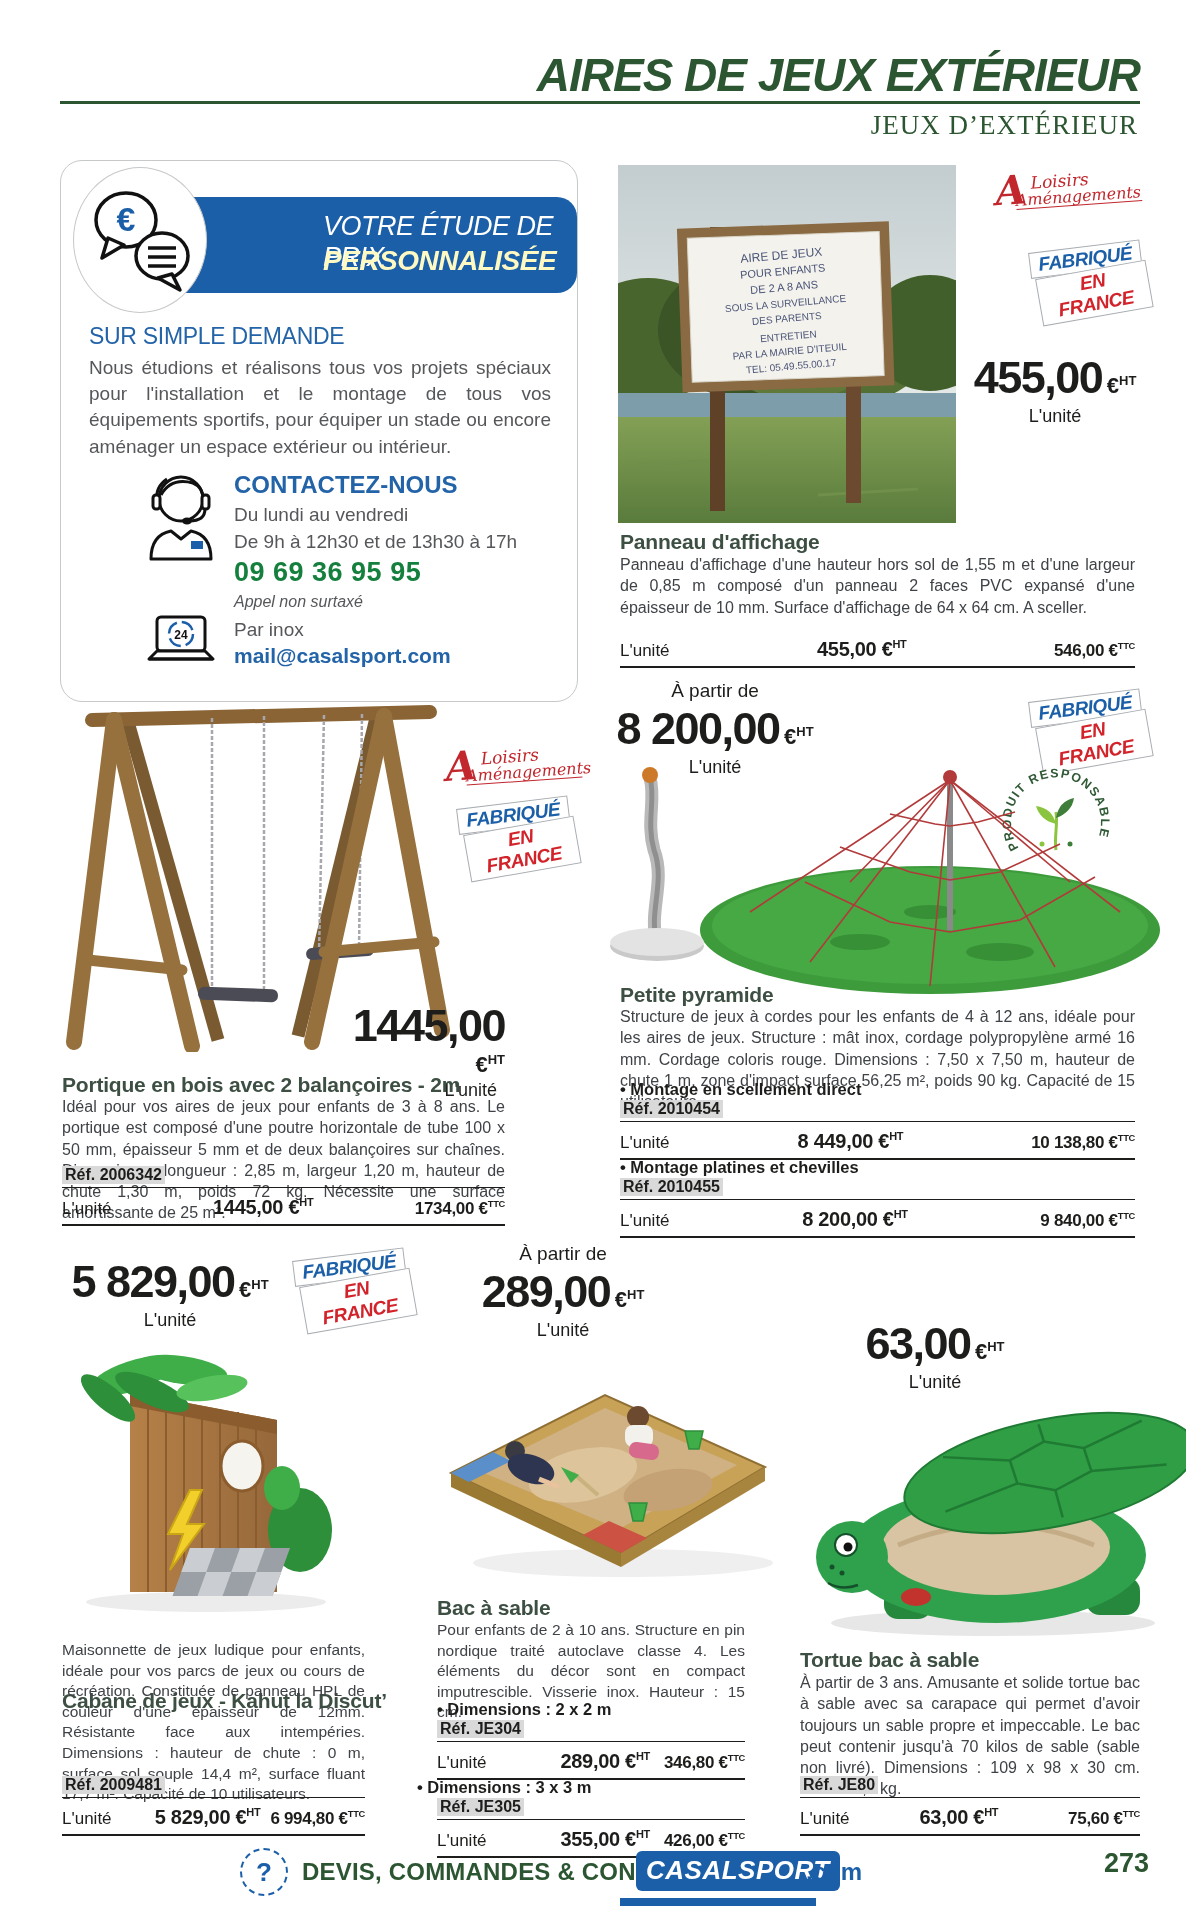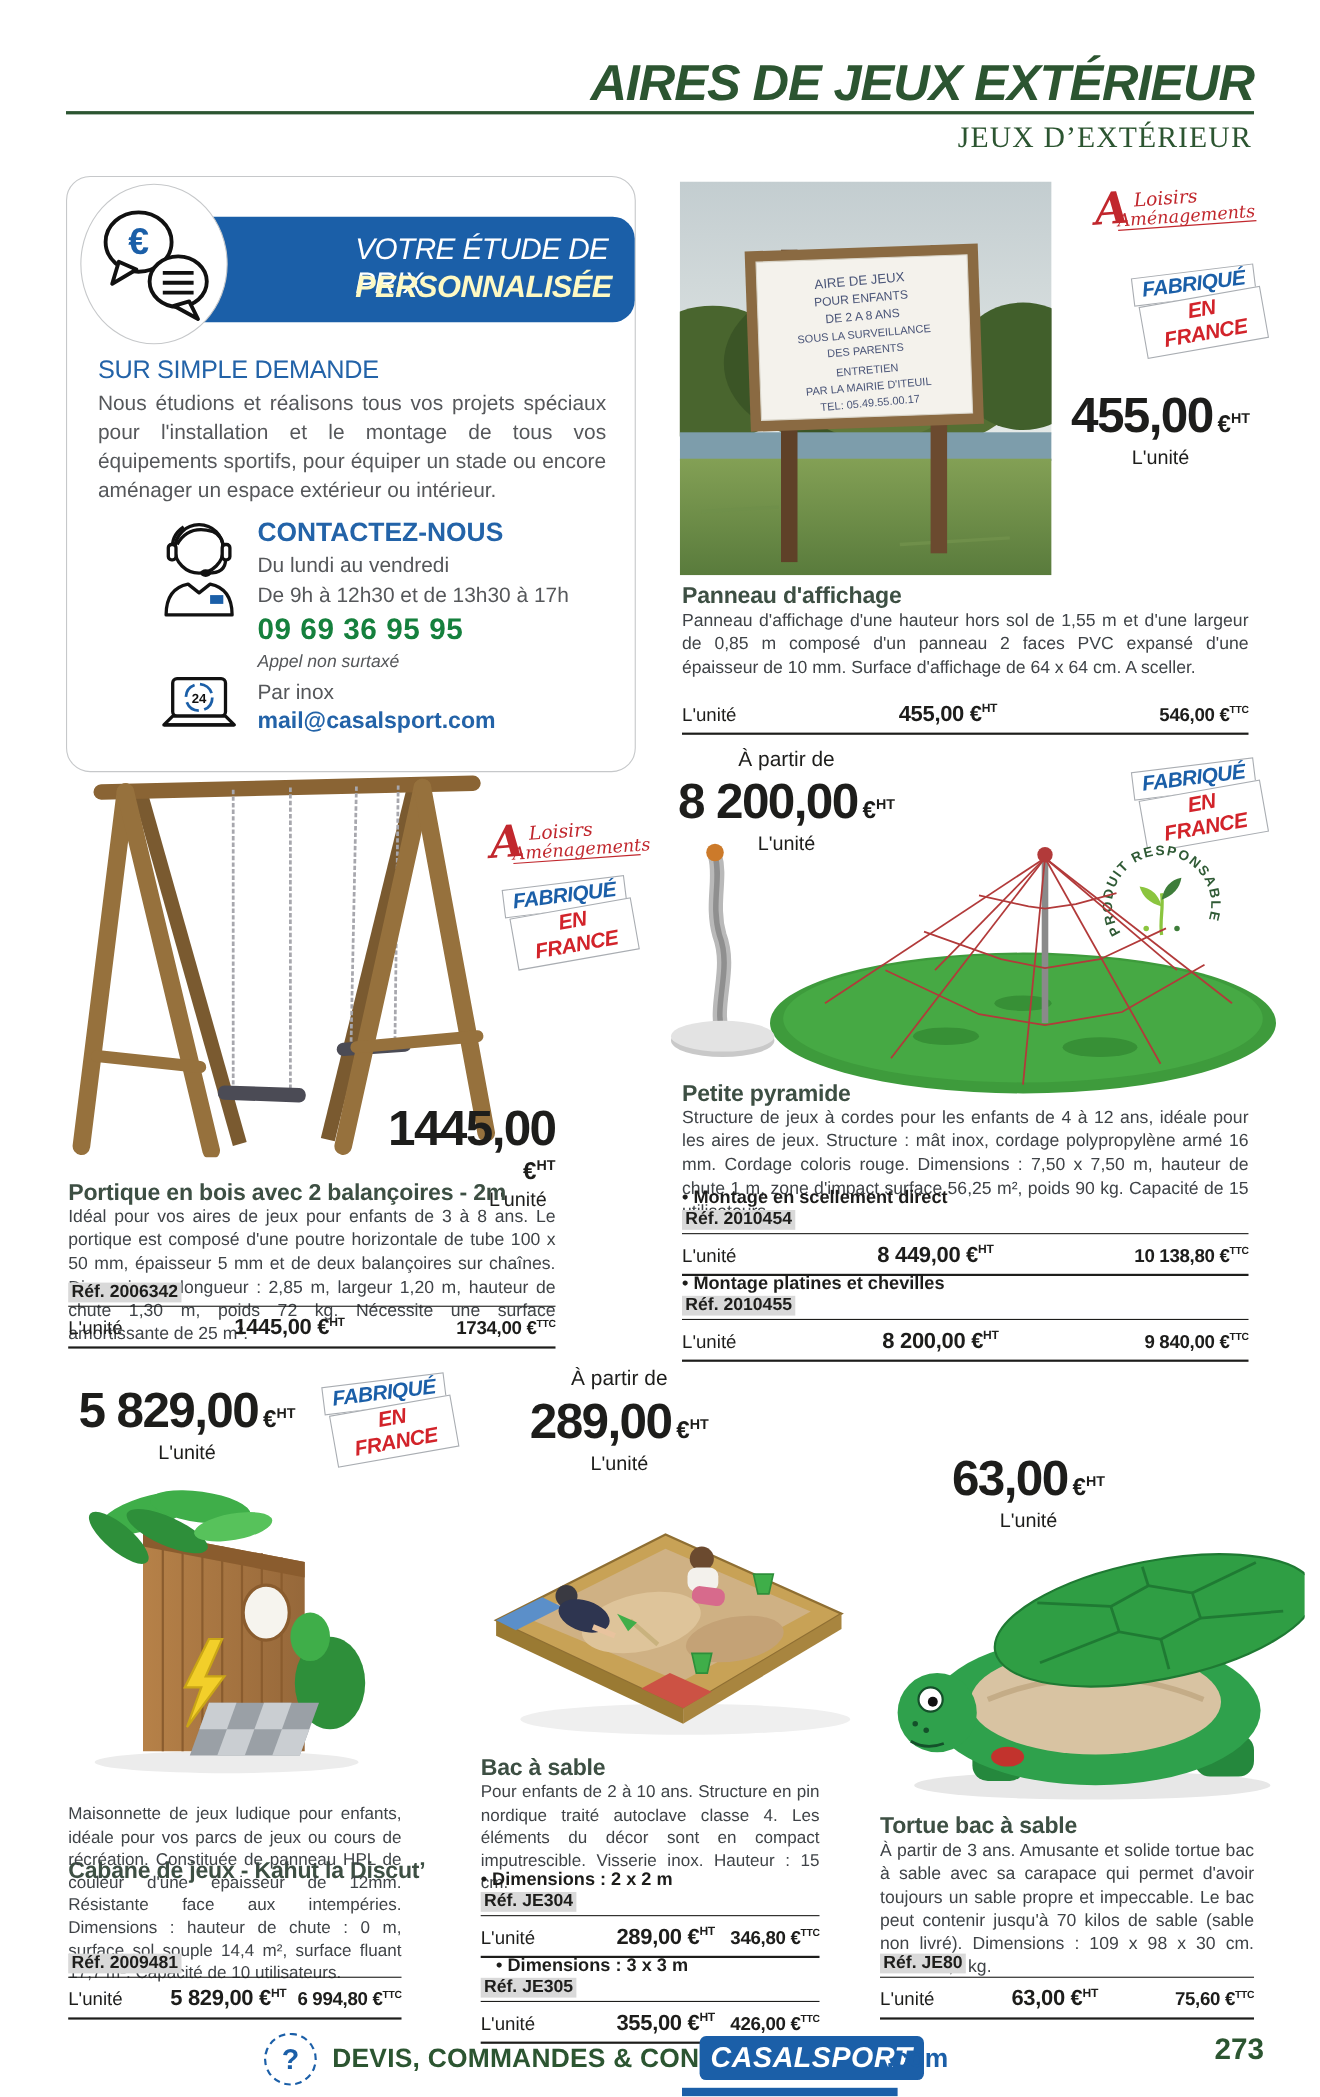--- a/index.html
+++ b/index.html
@@ -439,21 +439,21 @@
   <div class="abs desc desc-sm" style="left:437px;top:1620px;width:308px;">Pour enfants de 2 à 10 ans. Structure en pin nordique traité autoclave classe 4. Les éléments du décor sont en compact imputrescible. Visserie inox. Hauteur : 15 cm.</div>
   <div class="abs bullet" style="left:437px;top:1700px;">• Dimensions : 2 x 2 m</div>
   <div class="abs ref-line" style="left:437px;top:1720px;width:308px;">
     <span class="ref-chip">Réf. JE304</span>
   </div>
   <div class="abs price-row" style="left:437px;top:1744px;width:308px;">
     <span class="pr-label">L'unité</span>
     <span class="pr-ht" style="margin-left:auto;margin-right:14px;"><span>289,00 €</span><sup>HT</sup></span>
     <span class="pr-ttc"><span>346,80 €</span><sup>TTC</sup></span>
   </div>
-  <div class="abs bullet" style="left:451px;top:1778px;text-align:right;">• Dimensions : 3 x 3 m</div>
+  <div class="abs bullet" style="left:417px;top:1778px;text-align:right;">• Dimensions : 3 x 3 m</div>
   <div class="abs ref-line" style="left:437px;top:1798px;width:308px;">
     <span class="ref-chip">Réf. JE305</span>
   </div>
   <div class="abs price-row" style="left:437px;top:1822px;width:308px;">
     <span class="pr-label">L'unité</span>
     <span class="pr-ht" style="margin-left:auto;margin-right:14px;"><span>355,00 €</span><sup>HT</sup></span>
     <span class="pr-ttc"><span>426,00 €</span><sup>TTC</sup></span>
   </div>
 
   <div class="abs big-price" style="left:820px;top:1318px;width:230px;">

